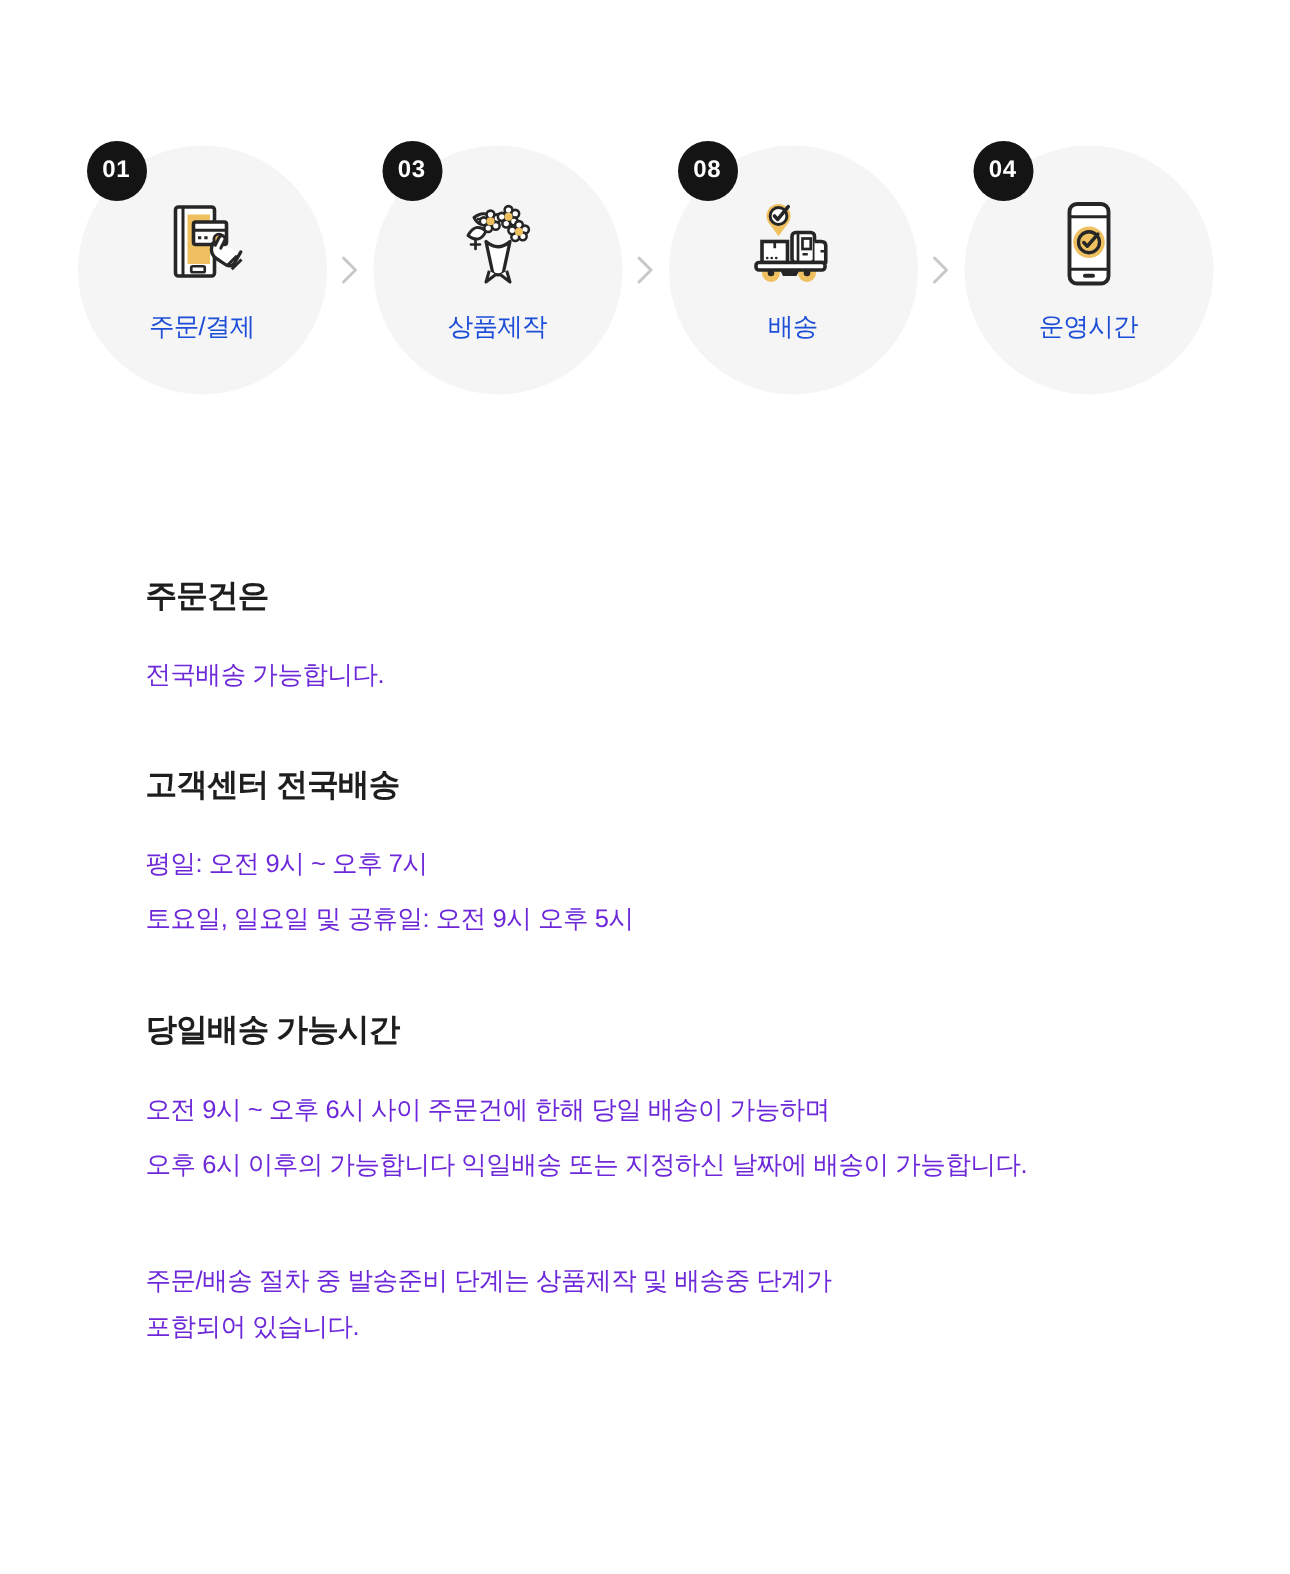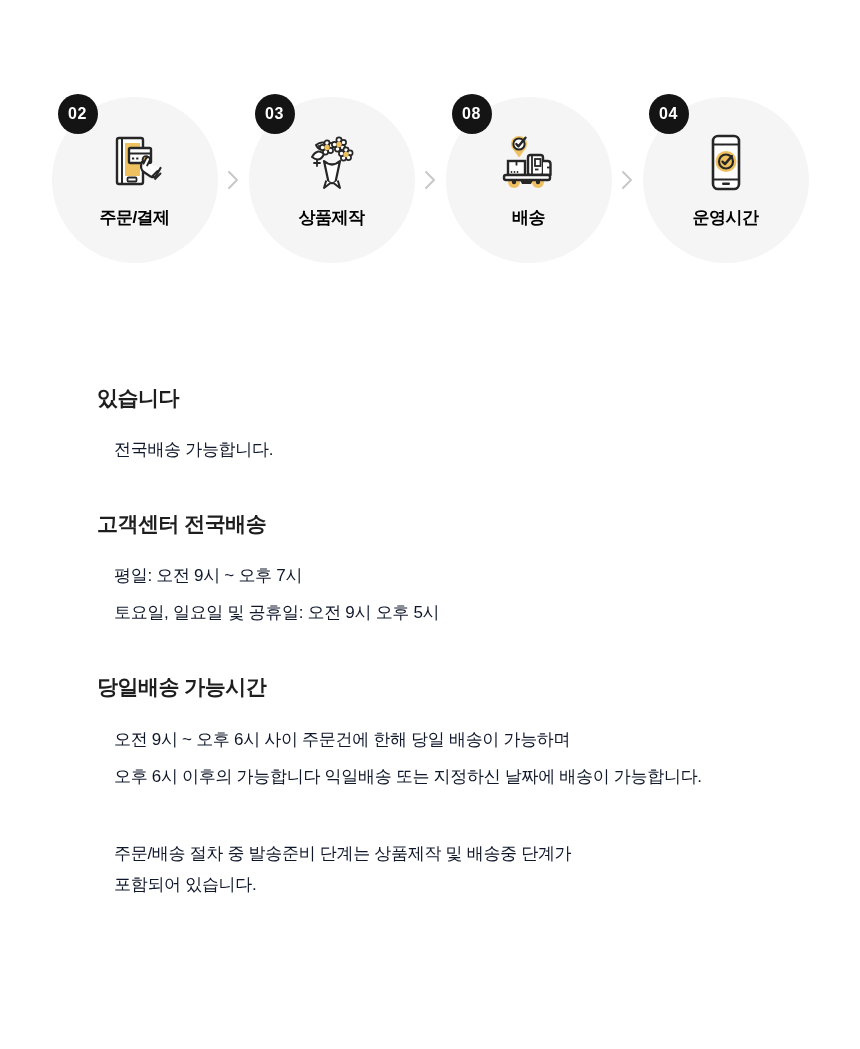--- a/index.html
+++ b/index.html
@@ -41,22 +41,22 @@
     font-weight: 700;
     display: flex;
     align-items: center;
     justify-content: center;
     z-index: 2;
     letter-spacing: 0.5px;
   }
   .step-icon { height: 62px; display: flex; align-items: center; justify-content: center; }
   .step-label {
     font-size: 17px;
-    font-weight: 700;
-    color: #000000;
+    font-weight: 400;
+    color: #1d4ed8;
     letter-spacing: -0.5px;
   }
   .chev {
     width: 31px;
     height: 166px;
     display: flex;
     align-items: center;
     justify-content: center;
     flex: 0 0 auto;
   }
@@ -67,37 +67,36 @@
   .section-title {
     font-size: 21px;
     font-weight: 700;
     color: #1e1e1e;
     letter-spacing: -0.5px;
     line-height: 1.2;
     margin-bottom: 24px;
   }
   .section p {
     font-size: 17px;
-    color: #0f172a;
+    color: #6d28d9;
     letter-spacing: -0.3px;
     line-height: 31px;
     margin-bottom: 6px;
     white-space: pre-line;
-    margin-left: 17px;
   }
 </style>
 </head>
 <body>
 
 <div class="page">
 
   <div class="steps">
 
     <div class="step">
-      <div class="step-badge">02</div>
+      <div class="step-badge">01</div>
       <div class="step-circle">
         <span class="step-icon">
           <svg width="60" height="60" viewBox="0 0 60 60" fill="none">
             <rect x="12" y="6" width="26" height="46" rx="2" fill="#fff" stroke="#262626" stroke-width="2.4"></rect>
             <line x1="17" y1="6" x2="17" y2="52" stroke="#262626" stroke-width="2"></line>
             <rect x="20" y="11" width="15" height="33" fill="#EFC05F"></rect>
             <rect x="22.5" y="45.5" width="9" height="4" rx="1" fill="#fff" stroke="#262626" stroke-width="1.8"></rect>
             <rect x="24" y="16" width="22" height="15" rx="1.5" fill="#fff" stroke="#262626" stroke-width="2.4"></rect>
             <line x1="24" y1="21.5" x2="46" y2="21.5" stroke="#262626" stroke-width="2"></line>
             <line x1="27" y1="26.5" x2="34" y2="26.5" stroke="#262626" stroke-width="2" stroke-dasharray="2.2 2"></line>
@@ -220,21 +219,21 @@
         </span>
         <span class="step-label">운영시간</span>
       </div>
     </div>
 
   </div>
 
   <div class="info">
 
     <div class="section">
-      <div class="section-title">있습니다</div>
+      <div class="section-title">주문건은</div>
       <p>전국배송 가능합니다.</p>
     </div>
 
     <div class="section">
       <div class="section-title">고객센터 전국배송</div>
       <p>평일: 오전 9시 ~ 오후 7시</p>
       <p>토요일, 일요일 및 공휴일: 오전 9시 오후 5시</p>
     </div>
 
     <div class="section">

